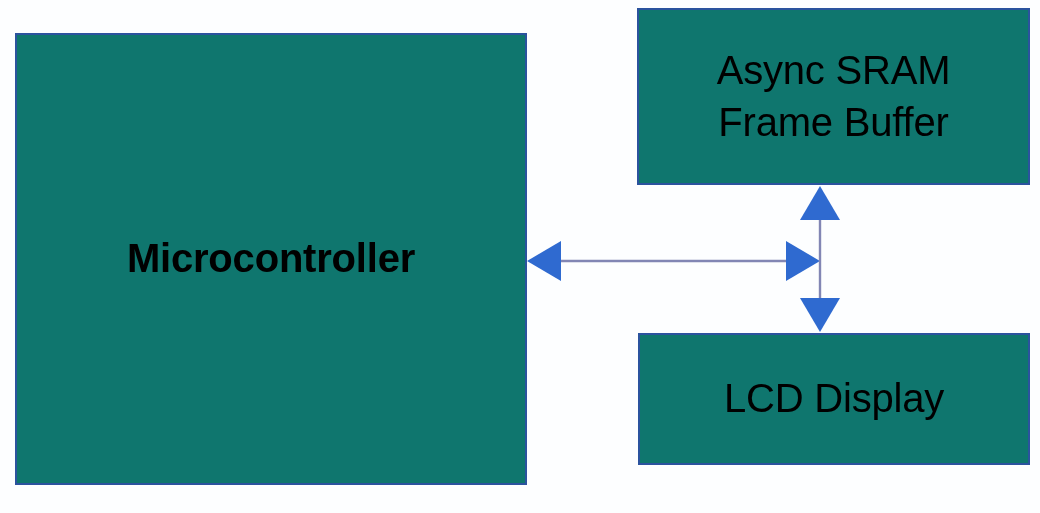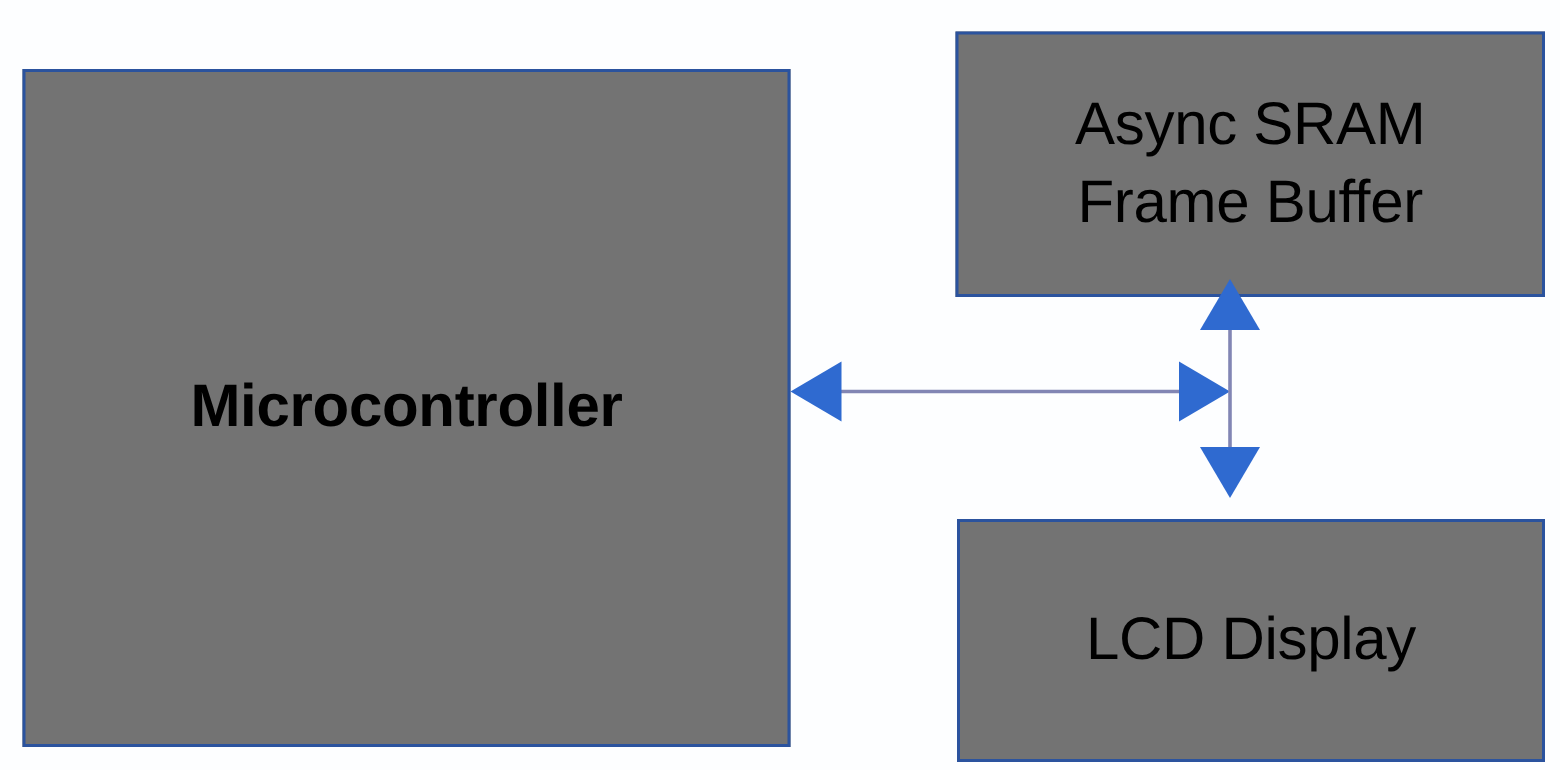--- a/index.html
+++ b/index.html
@@ -12,33 +12,32 @@
     position: relative;
     width: 1040px;
     height: 513px;
     background: #fdfeff;
     overflow: hidden;
     font-family: "Liberation Sans", sans-serif;
   }
   .block {
     position: absolute;
     box-sizing: border-box;
-    background: #737373;
+    background: #0f766e;
     border: 2px solid #2b539e;
     display: flex;
     align-items: center;
     justify-content: center;
     text-align: center;
     color: #000000;
     font-size: 40px;
     line-height: 1.28;
     font-weight: 400;
     letter-spacing: -0.2px;
     user-select: none;
-    margin-top: 13px;
   }
   .block-label {
     display: block;
     padding: 0 6px;
     white-space: pre-line;
   }
   #block-mcu {
     left: 15px;
     top: 33px;
     width: 512px;
@@ -48,21 +47,21 @@
   #block-sram {
     left: 637px;
     top: 8px;
     width: 393px;
     height: 177px;
   }
   #block-lcd {
     left: 638px;
     top: 333px;
     width: 392px;
-    height: 162px;
+    height: 132px;
   }
   .connector-layer {
     position: absolute;
     left: 0;
     top: 0;
     width: 1040px;
     height: 513px;
     pointer-events: none;
   }
   .connector-layer svg {

